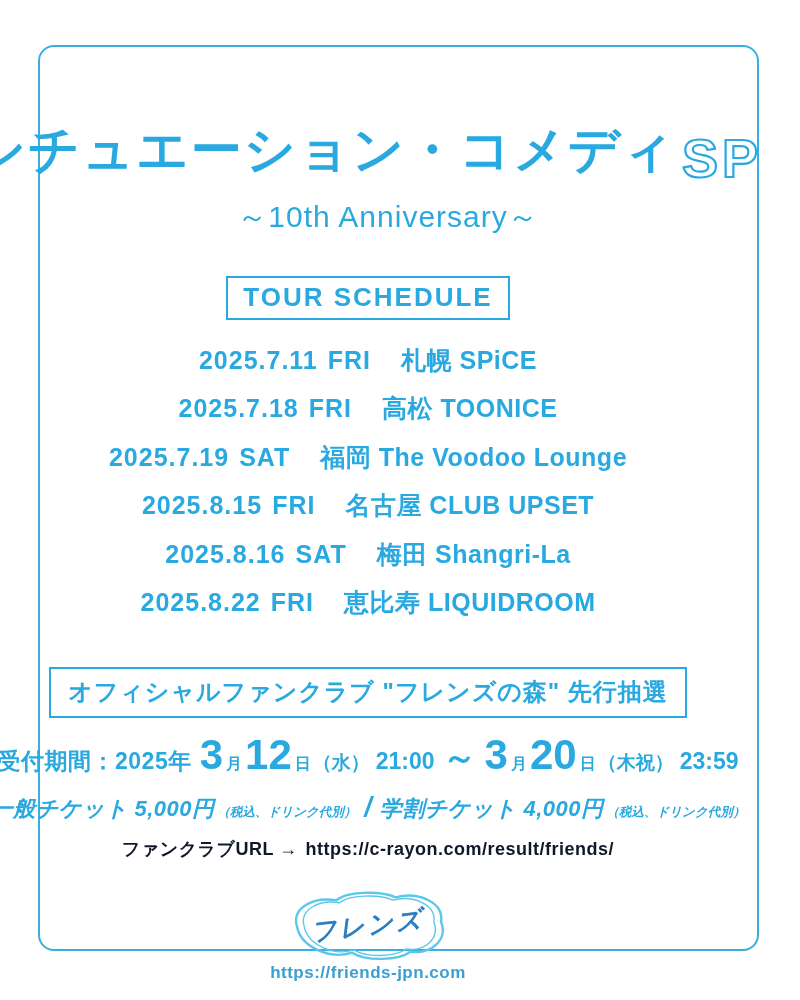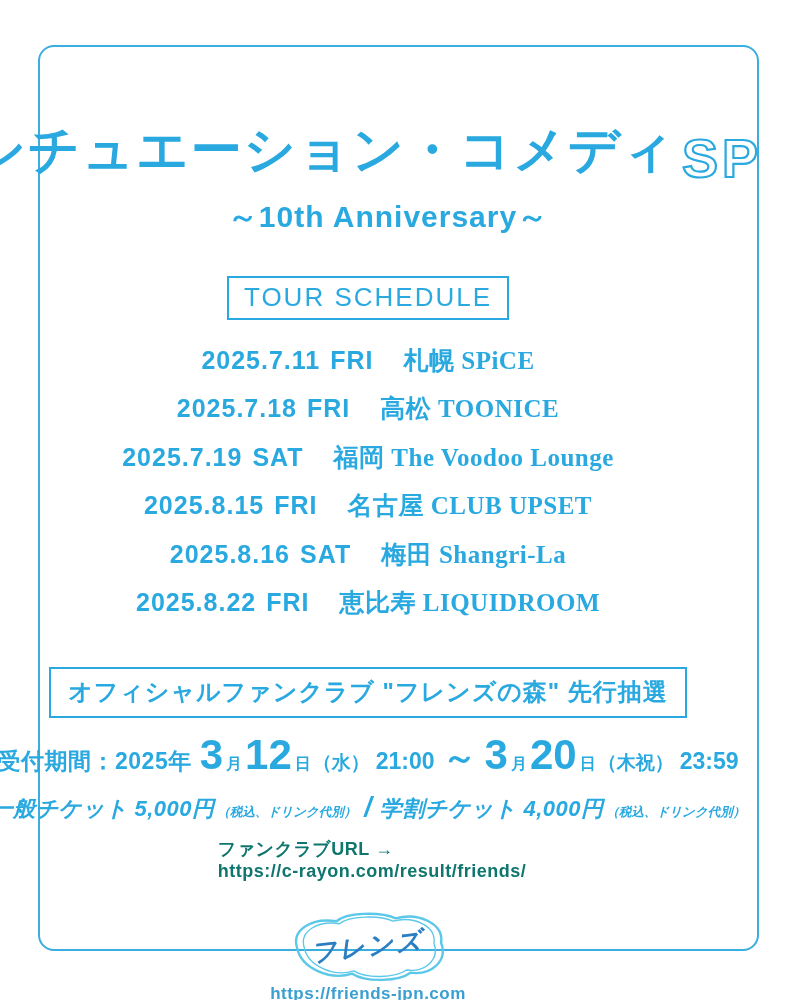--- a/index.html
+++ b/index.html
@@ -56,31 +56,31 @@
     letter-spacing: 4px;
     margin-left: 6px;
     color: #ffffff;
     margin-top: 16px;
     -webkit-text-fill-color: #ffffff;
     -webkit-text-stroke: 2.2px #29a9e0;
   }
   .subtitle {
     color: #29a9e0;
     font-size: 30px;
-    font-weight: bold;
+    font-weight: normal;
     margin-top: 8px;
     letter-spacing: 1px;
     margin-left: 40px;
   }
   .tour-box {
     margin-top: 38px;
     border: 2.5px solid #29a9e0;
     color: #29a9e0;
     font-size: 26px;
-    font-weight: normal;
+    font-weight: bold;
     letter-spacing: 2px;
     padding: 4px 15px 5px 15px;
   }
   .date-list {
     margin-top: 16px;
     display: flex;
     flex-direction: column;
     align-items: center;
   }
   .date-row {
@@ -88,21 +88,21 @@
     display: flex;
     align-items: center;
     justify-content: center;
     color: #29a9e0;
     font-size: 25px;
     font-weight: bold;
     white-space: nowrap;
   }
   .date-row .d-date { letter-spacing: 1px; }
   .date-row .d-day  { margin-left: 10px; letter-spacing: 1px; }
-  .date-row .d-venue{ margin-left: 30px; letter-spacing: 0.5px; font-family: Liberation Serif, serif; }
+  .date-row .d-venue{ margin-left: 30px; letter-spacing: 0.5px; }
   .presale-box {
     margin-top: 40px;
     border: 2.5px solid #29a9e0;
     color: #29a9e0;
     font-size: 24px;
     font-weight: bold;
     letter-spacing: 1px;
     padding: 7px 17px 8px 17px;
     white-space: nowrap;
   }
@@ -130,24 +130,23 @@
     white-space: nowrap;
     font-style: italic;
   }
   .t-main { font-size: 22px; letter-spacing: 0.5px; }
   .t-note { font-size: 12.5px; margin-left: 3px; }
   .t-sep  { font-size: 27px; margin: 0 8px; }
   .fanclub-url-line {
     margin-top: 13px;
     display: flex;
     align-items: baseline;
-    color: #0f766e;
-    font-weight: bold;
-    white-space: nowrap;
-    flex-direction: column;
+    color: #0f172a;
+    font-weight: bold;
+    white-space: nowrap;
   }
   .u-label { font-size: 18px; letter-spacing: 0.5px; }
   .u-url   { font-size: 18px; margin-left: 8px; letter-spacing: 0.5px; }
   .logo-wrap {
     margin-top: 28px;
     display: flex;
     flex-direction: column;
     align-items: center;
   }
   .site-url {

